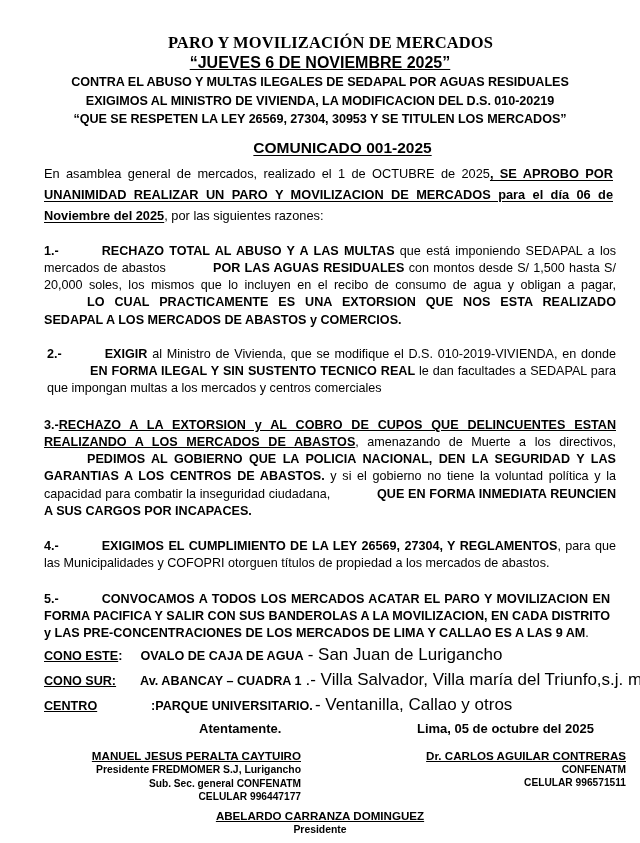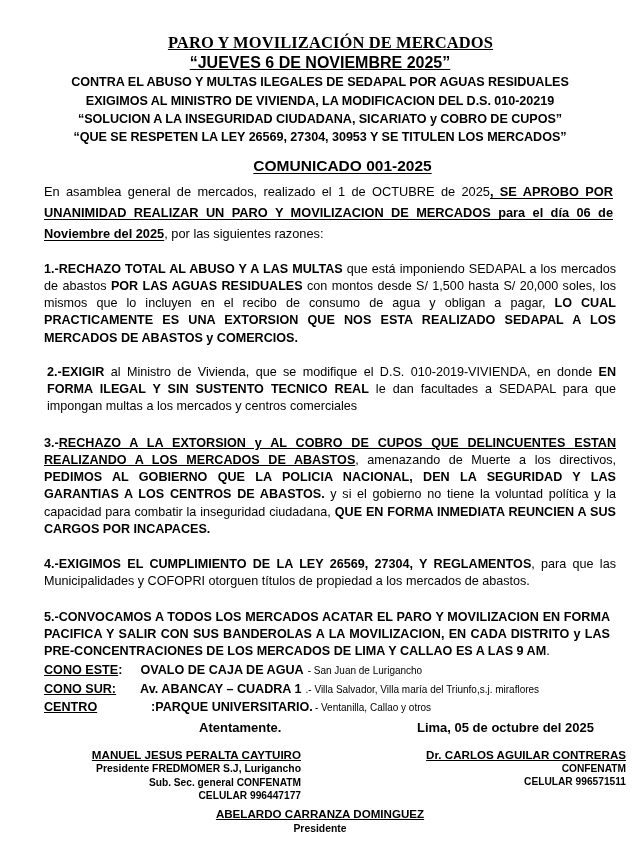--- a/index.html
+++ b/index.html
@@ -32,21 +32,21 @@
     text-align: center;
     margin-top: 33px;
   }
   .hdr-title-serif {
     font-family: "Liberation Serif", serif;
     font-weight: bold;
     font-size: 16.5px;
     letter-spacing: 0.1px;
     line-height: 1.18;
   }
-  .hdr-title-serif .u { text-decoration: underline; text-underline-offset: 1px; margin-left: 21px; }
+  .hdr-title-serif .u { text-underline-offset: 1px; margin-left: 21px; }
   .hdr-title-2 {
     font-weight: bold;
     font-size: 16px;
     line-height: 1.25;
     margin-top: 1px;
   }
   .hdr-title-2 .u { text-decoration: underline; text-underline-offset: 1px; }
   .hdr-line {
     font-weight: bold;
     font-size: 12.6px;
@@ -73,21 +73,21 @@
   }
   .intro .bu { font-weight: bold; text-decoration: underline; text-underline-offset: 2px; }
 
   
   .para {
     font-size: 12.6px;
     line-height: 1.37;
     text-align: justify;
     padding: 0 24px 0 44px;
   }
-  .para .b { font-weight: bold; }
+  .para .b { font-weight: bold; margin-left: 43px; }
   .para .bu { font-weight: bold; text-decoration: underline; text-underline-offset: 1px; }
   .para .n { font-weight: bold; }
 
   .p1 { margin-top: 16px; }
   .p2 { margin-top: 17px; padding-left: 47px; }
   .p3 { margin-top: 19px; }
   .p4 { margin-top: 18px; }
   .p5 { margin-top: 18px; padding-right: 30px; }
 
   
@@ -112,21 +112,21 @@
   .cono-sep { flex: 0 0 auto; font-weight: bold; }
   .cono-place {
     font-weight: bold;
     margin-left: 8px;
     flex: 0 0 auto;
   }
   .cono-place-indent { margin-left: 18px; }
   .cono-sub {
     font-weight: normal;
     margin-left: 4px;
-    font-size: 10px;
+    font-size: 17px;
     text-align: right;
   }
 
   
   .atent-row {
     display: flex;
     margin-top: 3px;
     font-size: 13px;
     font-weight: bold;
   }
@@ -179,21 +179,20 @@
 </head>
 <body>
 
 <div class="page">
 
   <div class="hdr pad">
     <div class="hdr-title-serif"><span class="u">PARO Y MOVILIZACIÓN DE MERCADOS</span></div>
     <div class="hdr-title-2"><span class="u">“JUEVES 6 DE NOVIEMBRE 2025”</span></div>
     <div class="hdr-line">CONTRA EL ABUSO Y MULTAS ILEGALES DE SEDAPAL POR AGUAS RESIDUALES</div>
     <div class="hdr-line">EXIGIMOS AL MINISTRO DE VIVIENDA,   LA MODIFICACION DEL D.S. 010-20219</div>
-    <div class="hdr-line">“SOLUCION A LA INSEGURIDAD CIUDADANA, SICARIATO y COBRO DE CUPOS”</div>
     <div class="hdr-line">“QUE  SE RESPETEN LA LEY 26569, 27304, 30953 Y SE TITULEN LOS MERCADOS”</div>
   </div>
 
   <div class="comunicado"><span class="u">COMUNICADO 001-2025</span></div>
 
   <div class="intro"><span>En asamblea general de mercados, realizado el 1 de OCTUBRE de 2025</span><span class="bu">,  SE APROBO POR UNANIMIDAD REALIZAR UN PARO Y MOVILIZACION DE MERCADOS para el día 06 de Noviembre del 2025</span><span>, por las siguientes razones:</span></div>
 
   <div class="para p1"><span class="n">1.-</span><span class="b">RECHAZO TOTAL AL ABUSO Y A  LAS MULTAS</span><span> que está imponiendo SEDAPAL a los mercados de abastos </span><span class="b">POR LAS AGUAS RESIDUALES</span><span>  con montos desde S/ 1,500 hasta S/ 20,000 soles, los mismos que lo incluyen en el recibo de consumo de agua y obligan a pagar, </span><span class="b">LO CUAL PRACTICAMENTE ES UNA EXTORSION QUE NOS ESTA REALIZADO SEDAPAL A LOS MERCADOS DE ABASTOS y COMERCIOS.</span></div>
 
   <div class="para p2"><span class="n">2.-</span><span class="b">EXIGIR</span><span> al Ministro de Vivienda, que se modifique el D.S. 010-2019-VIVIENDA, en donde </span><span class="b">EN FORMA ILEGAL Y SIN SUSTENTO TECNICO REAL</span><span>   le dan facultades a SEDAPAL para que impongan multas a los mercados y centros comerciales</span></div>

